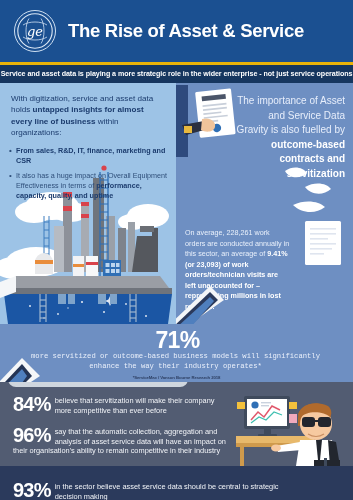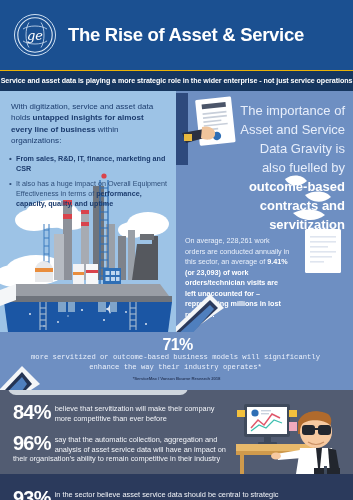--- a/index.html
+++ b/index.html
@@ -11,21 +11,21 @@
   }
   .page {
     position: relative;
     width: 353px; height: 500px;
     background: #1b4f91;
   }
 
   
   .header {
     position: relative;
-    height: 70px;
+    height: 62px;
     background: #1b5091;
     display: flex;
     align-items: center;
     padding: 0 8px;
   }
   .ge-logo {
     width: 42px; height: 42px;
     border-radius: 50%;
     border: 1.6px solid #cfe0f2;
     background: #1b5091;
@@ -42,21 +42,21 @@
     line-height: 1.13;
     letter-spacing: -0.3px;
     margin-left: 12px;
   }
 
   
   .subbar {
     height: 21px;
     background: #16365f;
     display: flex; align-items: center; justify-content: center;
-    border-top: 1px solid #eab308;
+    border-top: 3px solid #eab308;
   }
   .subbar span {
     color: #ffffff;
     font-size: 7.1px;
     font-weight: bold;
     letter-spacing: -0.05px;
     white-space: nowrap;
   }
 
   
@@ -111,21 +111,21 @@
     width: 177px;
     background: #6e8fc2;
     overflow: hidden;
   }
   .rt-note {
     position: absolute;
     right: 8px; top: 11px;
     width: 110px;
     text-align: right;
     color: #e7eefb;
-    font-size: 13px;
+    font-size: 10px;
     line-height: 1.46;
     z-index: 5;
   }
   .rt-note b { font-weight: bold; color: #ffffff; }
   .contract-ill { position: absolute; left: -2px; top: 2px; width: 80px; height: 72px; z-index: 4; }
   .papers-ill { position: absolute; right: 2px; top: 72px; width: 72px; height: 115px; z-index: 2; }
 
   .avg-block {
     position: absolute;
     left: 9px; top: 98px;
@@ -148,21 +148,21 @@
     overflow: hidden;
   }
   .b71-inner { position: relative; padding-top: 4px; z-index: 4; }
   .b71-row {
     display: flex; align-items: flex-start;
     justify-content: center;
     padding-left: 18px;
   }
   .b71-num {
     color: #ffffff; font-weight: bold;
-    font-size: 16px; line-height: 1;
+    font-size: 23px; line-height: 1;
     letter-spacing: -0.6px;
     margin-right: 16px;
     margin-top: 1px;
   }
   .b71-txt {
     color: #eaf0fb;
     font-size: 7.2px; line-height: 1.4;
     max-width: 108px;
   }
   .b71-tail {

